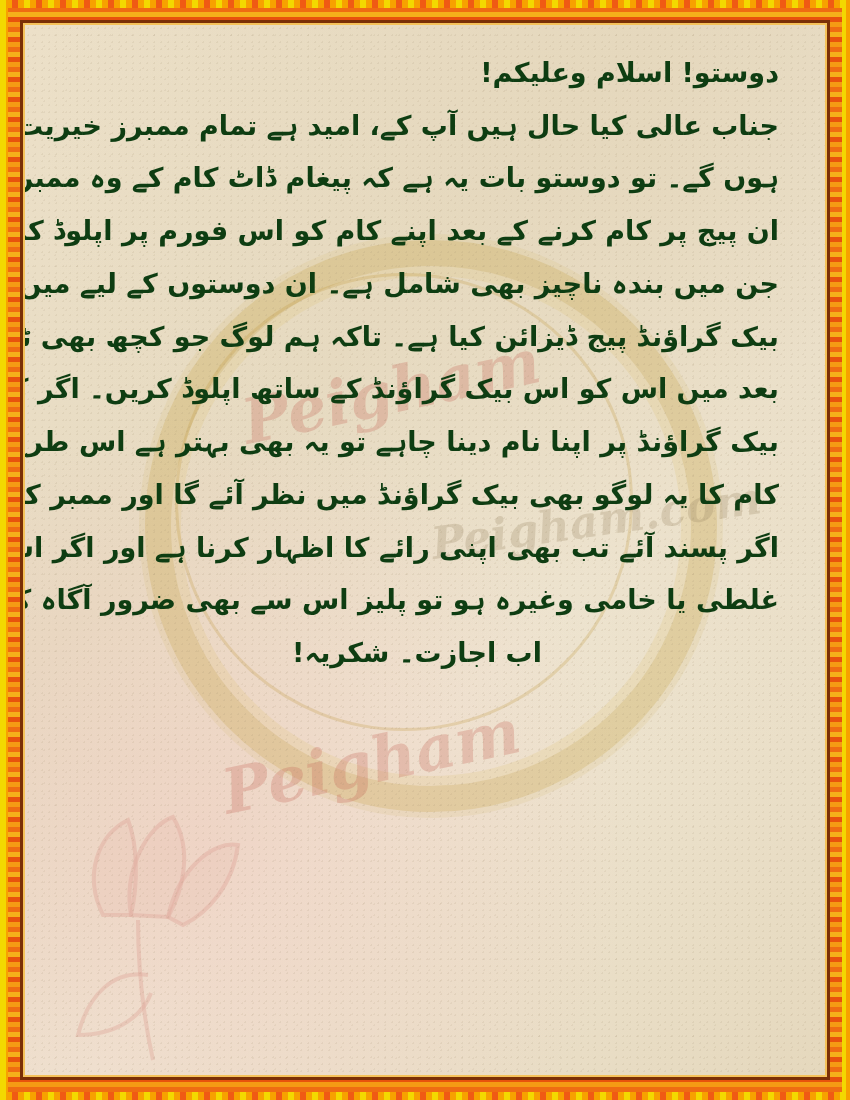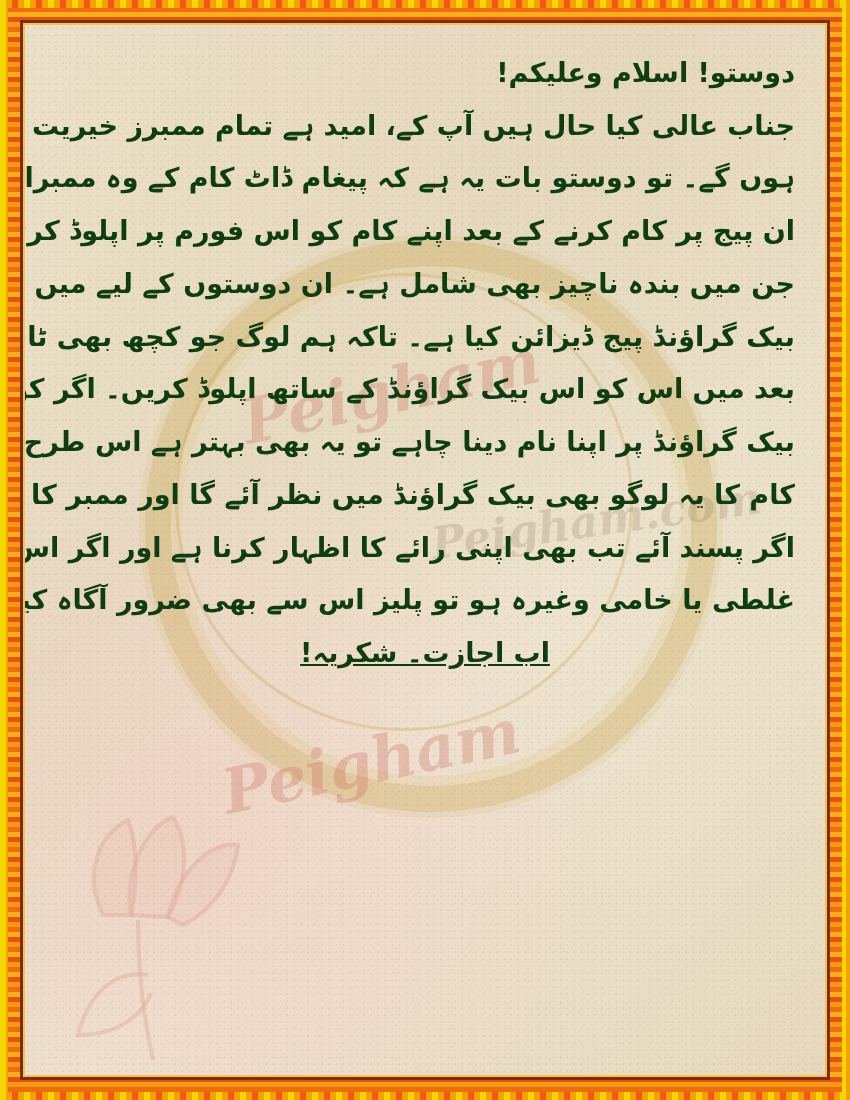--- a/index.html
+++ b/index.html
@@ -133,32 +133,31 @@
     font-family: "DejaVu Sans", "Liberation Sans", sans-serif;
     color: #0e3d12;
     font-size: 27px;
     line-height: 1.62;
     font-weight: 700;
     direction: rtl;
     text-align: justify;
     text-align-last: justify;
     white-space: nowrap;
     letter-spacing: 0;
-    margin: 0 0 9px 0;
+    margin: 0 16px 9px 0;
     position: relative;
     z-index: 3;
   }
   .line.short-right {
     text-align: right;
     text-align-last: right;
   }
   .line.short-center {
     text-align: left;
     text-align-last: center;
-    text-decoration: underline;
   }
 </style>
 </head>
 <body>
 
 <div id="page">
 
   <div class="frame-outer"></div>
   <div class="frame-mid"></div>
   <div class="frame-inner-line"></div>

